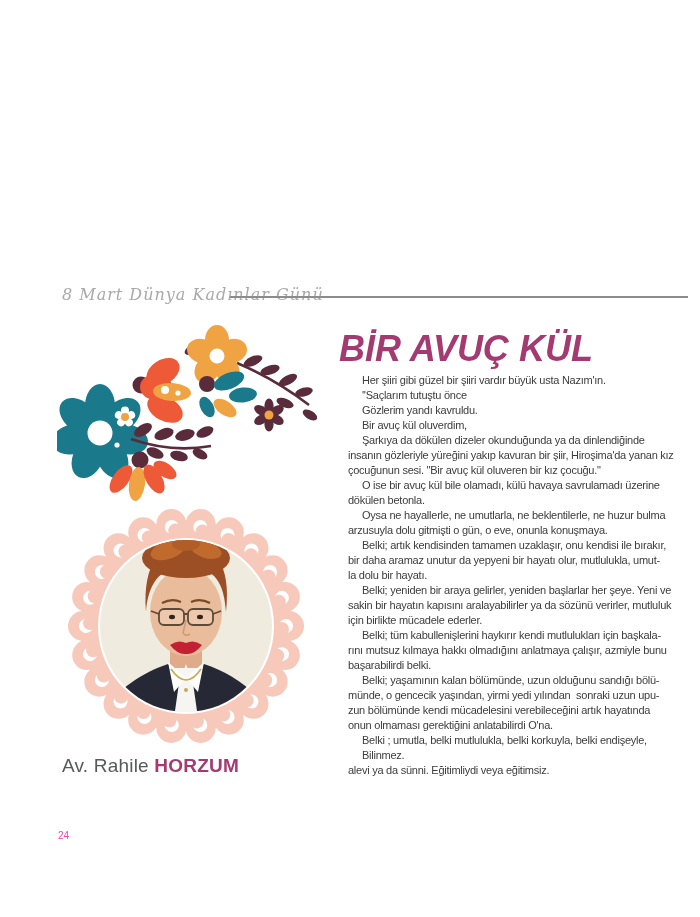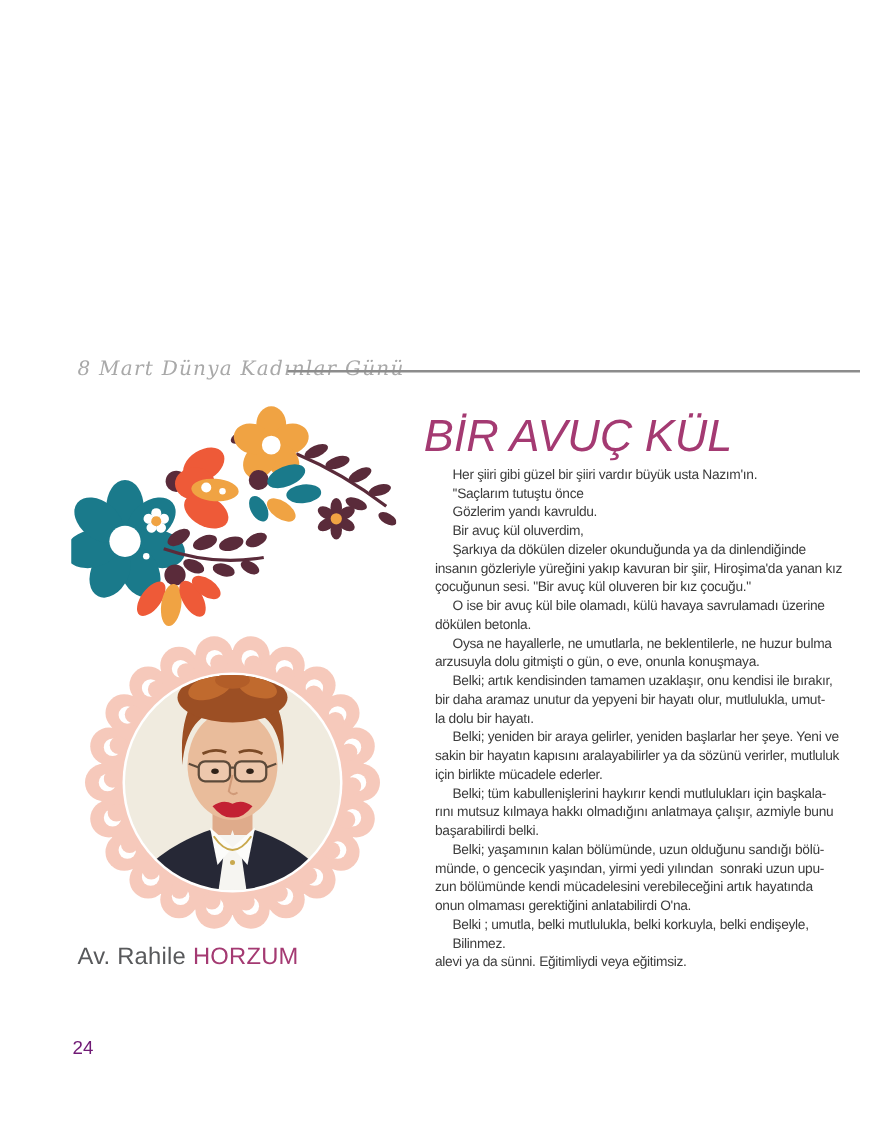--- a/index.html
+++ b/index.html
@@ -21,35 +21,35 @@
   .header-rule{
     position:absolute;left:230px;top:296px;width:458px;height:2px;
     background:#8c8c8c;
   }
   .flower-wrap{position:absolute;left:57px;top:323px;width:260px;height:190px;}
   .frame-wrap{position:absolute;left:66px;top:506px;width:240px;height:240px;}
   .author-caption{
     position:absolute;left:62px;top:755px;font-size:19px;color:#58595b;
     letter-spacing:0.2px;
   }
-  .author-caption b{color:var(--accent);font-weight:normal;}
+  .author-caption b{color:var(--accent);font-weight:bold;}
   .article-title{
     position:absolute;left:339px;top:330px;width:355px;
-    font-size:36px;font-weight:normal;font-style:italic;color:var(--accent);
+    font-size:36px;font-weight:bold;font-style:italic;color:var(--accent);
     letter-spacing:0px;line-height:38px;
   }
   .article-body{
     position:absolute;left:348px;top:373px;width:356px;
     font-size:11px;line-height:15px;color:var(--bodytext);
     letter-spacing:-0.25px;
   }
   .bline{white-space:pre;}
   .bline.ind{padding-left:14px;}
   .page-number{
-    position:absolute;left:58px;top:830px;font-size:15px;color:#701a75;
+    position:absolute;left:58px;top:830px;font-size:10px;color:#ec4899;
   }
 </style>
 </head>
 <body>
 
 <div class="page">
 
   <div class="header-script">8 Mart Dünya Kadınlar Günü</div>
   <div class="header-rule"></div>
 

